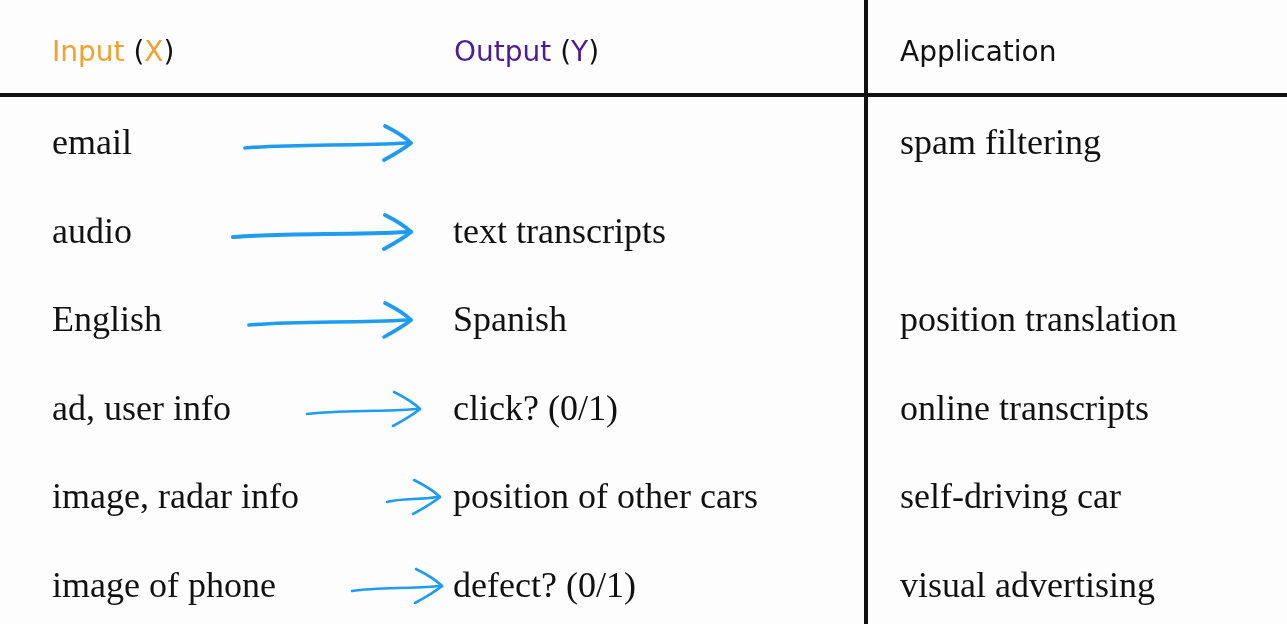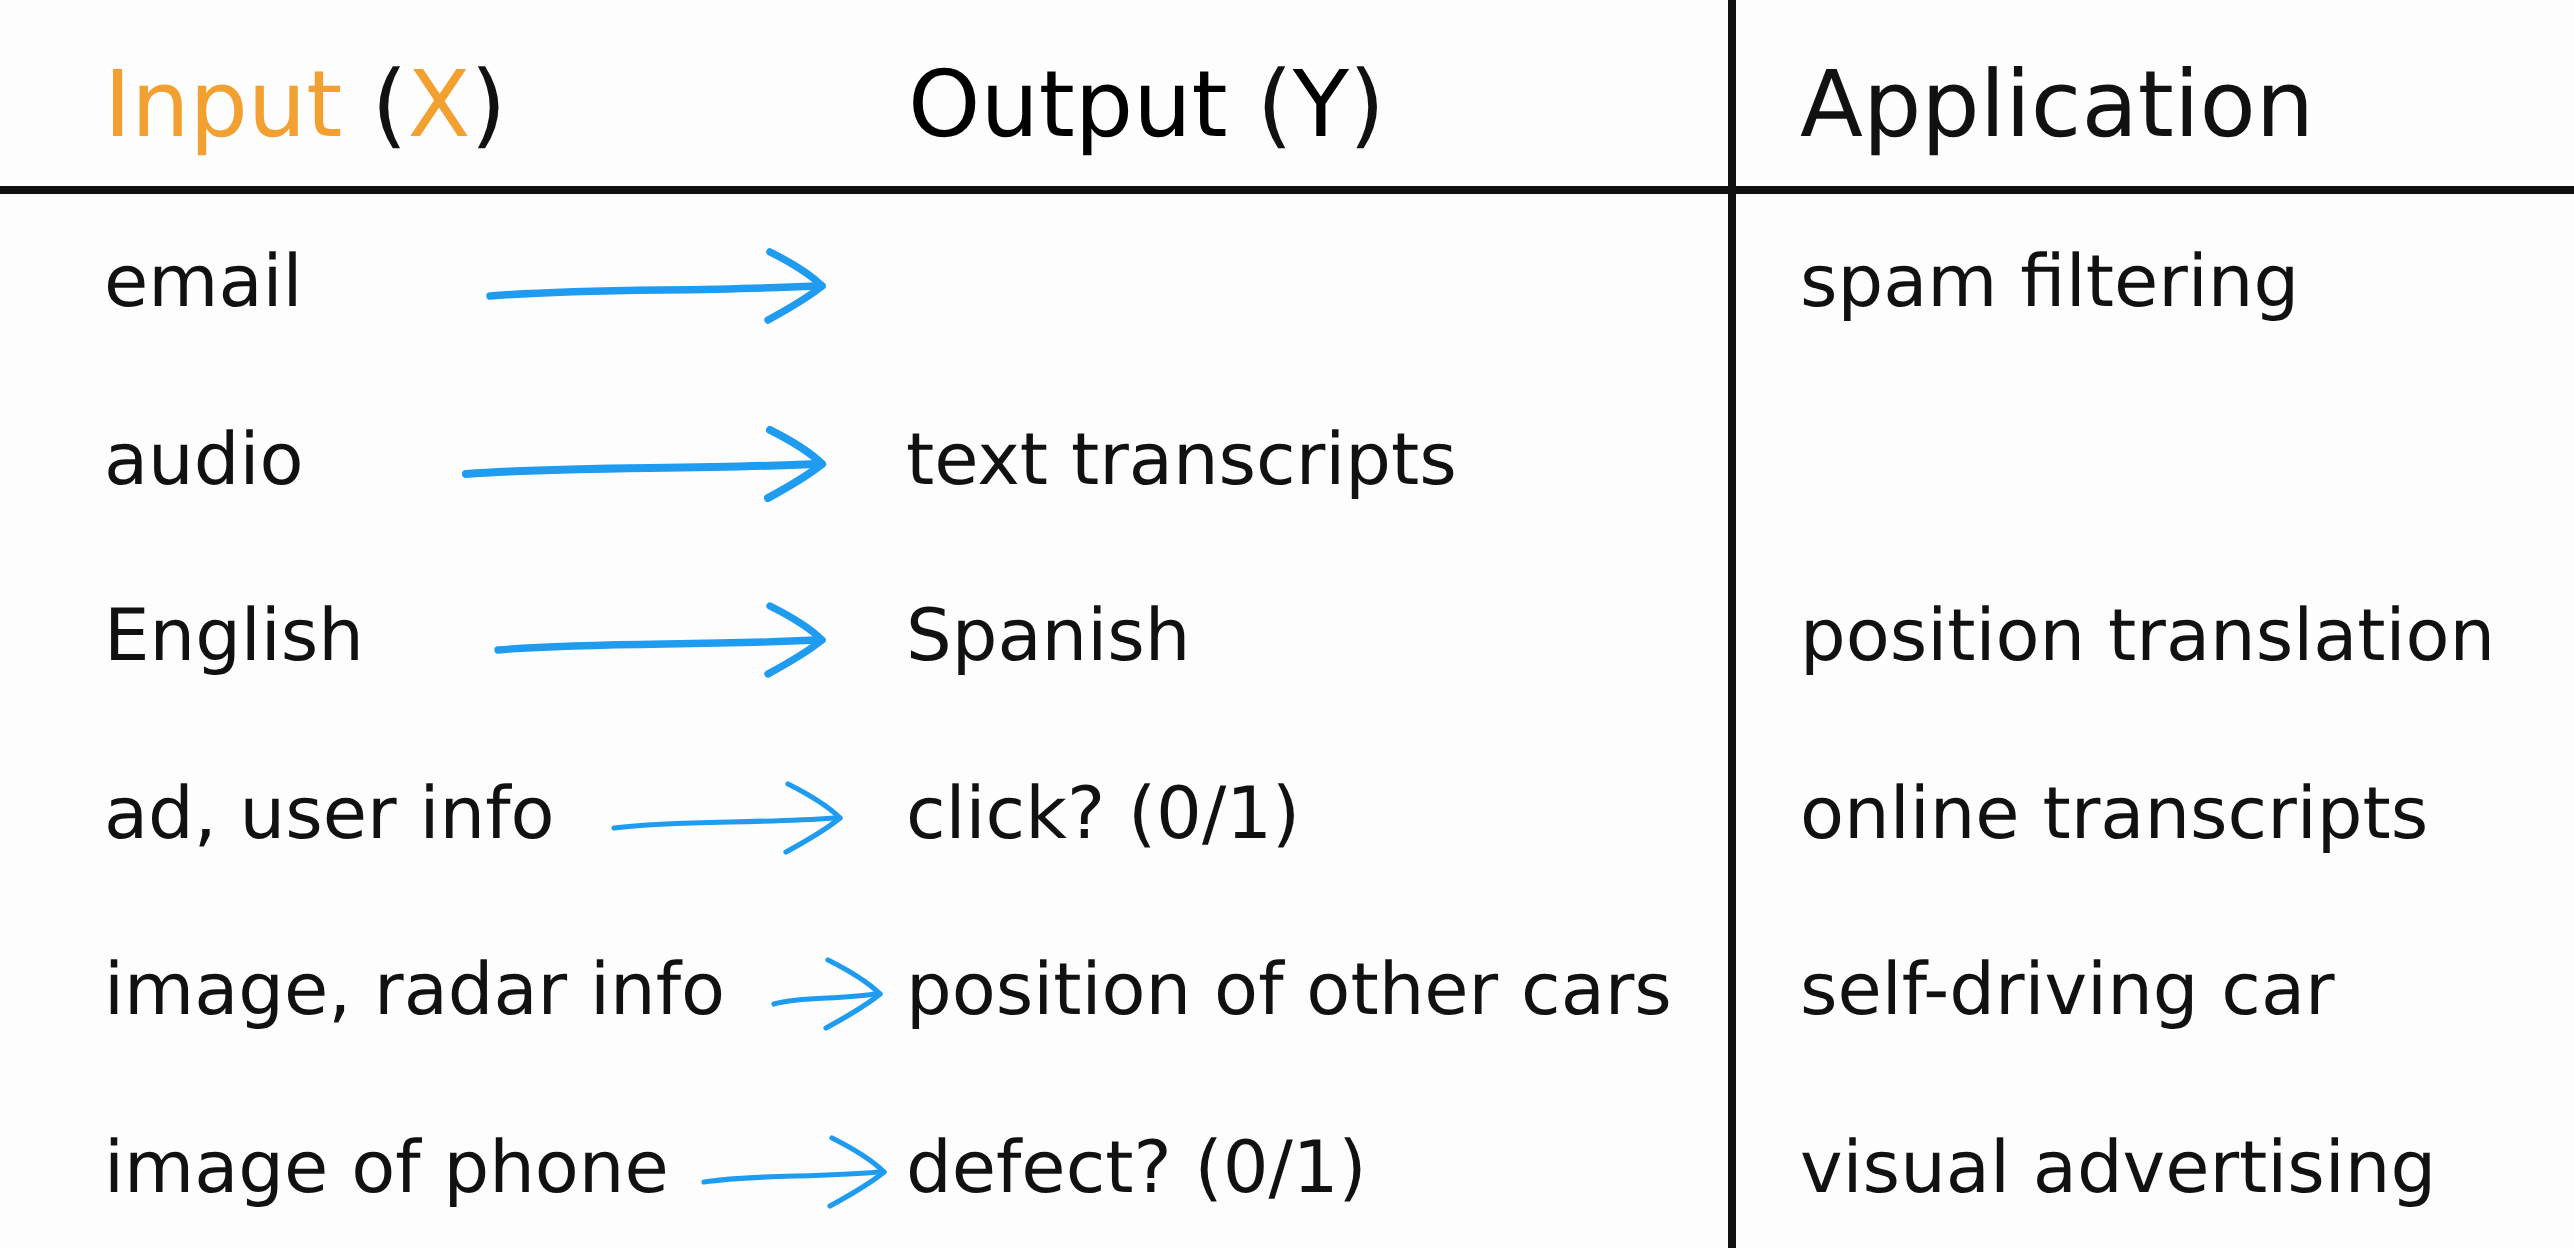--- a/index.html
+++ b/index.html
@@ -38,38 +38,39 @@
     height: 624px;
     background: #111111;
   }
 
   
   .header {
     position: absolute;
     top: 27px;
     height: 50px;
     line-height: 50px;
-    font-size: 46px;
+    font-size: 28px;
     white-space: nowrap;
     color: #111111;
   }
   .header-input    { left: 52px; }
   .header-output   { left: 454px; }
   .header-app      { left: 900px; }
 
   .tok-orange  { color: #f2a030; }
-  .tok-magenta { color: #000000; }
+  .tok-magenta { color: #4c1d95; }
   .tok-black   { color: #111111; }
 
   
   .row {
     position: absolute;
     left: 0;
     width: 1020px;
     height: 60px;
+    font-family: Liberation Serif, serif;
   }
   .cell {
     position: absolute;
     top: 0;
     height: 60px;
     line-height: 60px;
     font-size: 36px;
     color: #111111;
     white-space: nowrap;
   }

